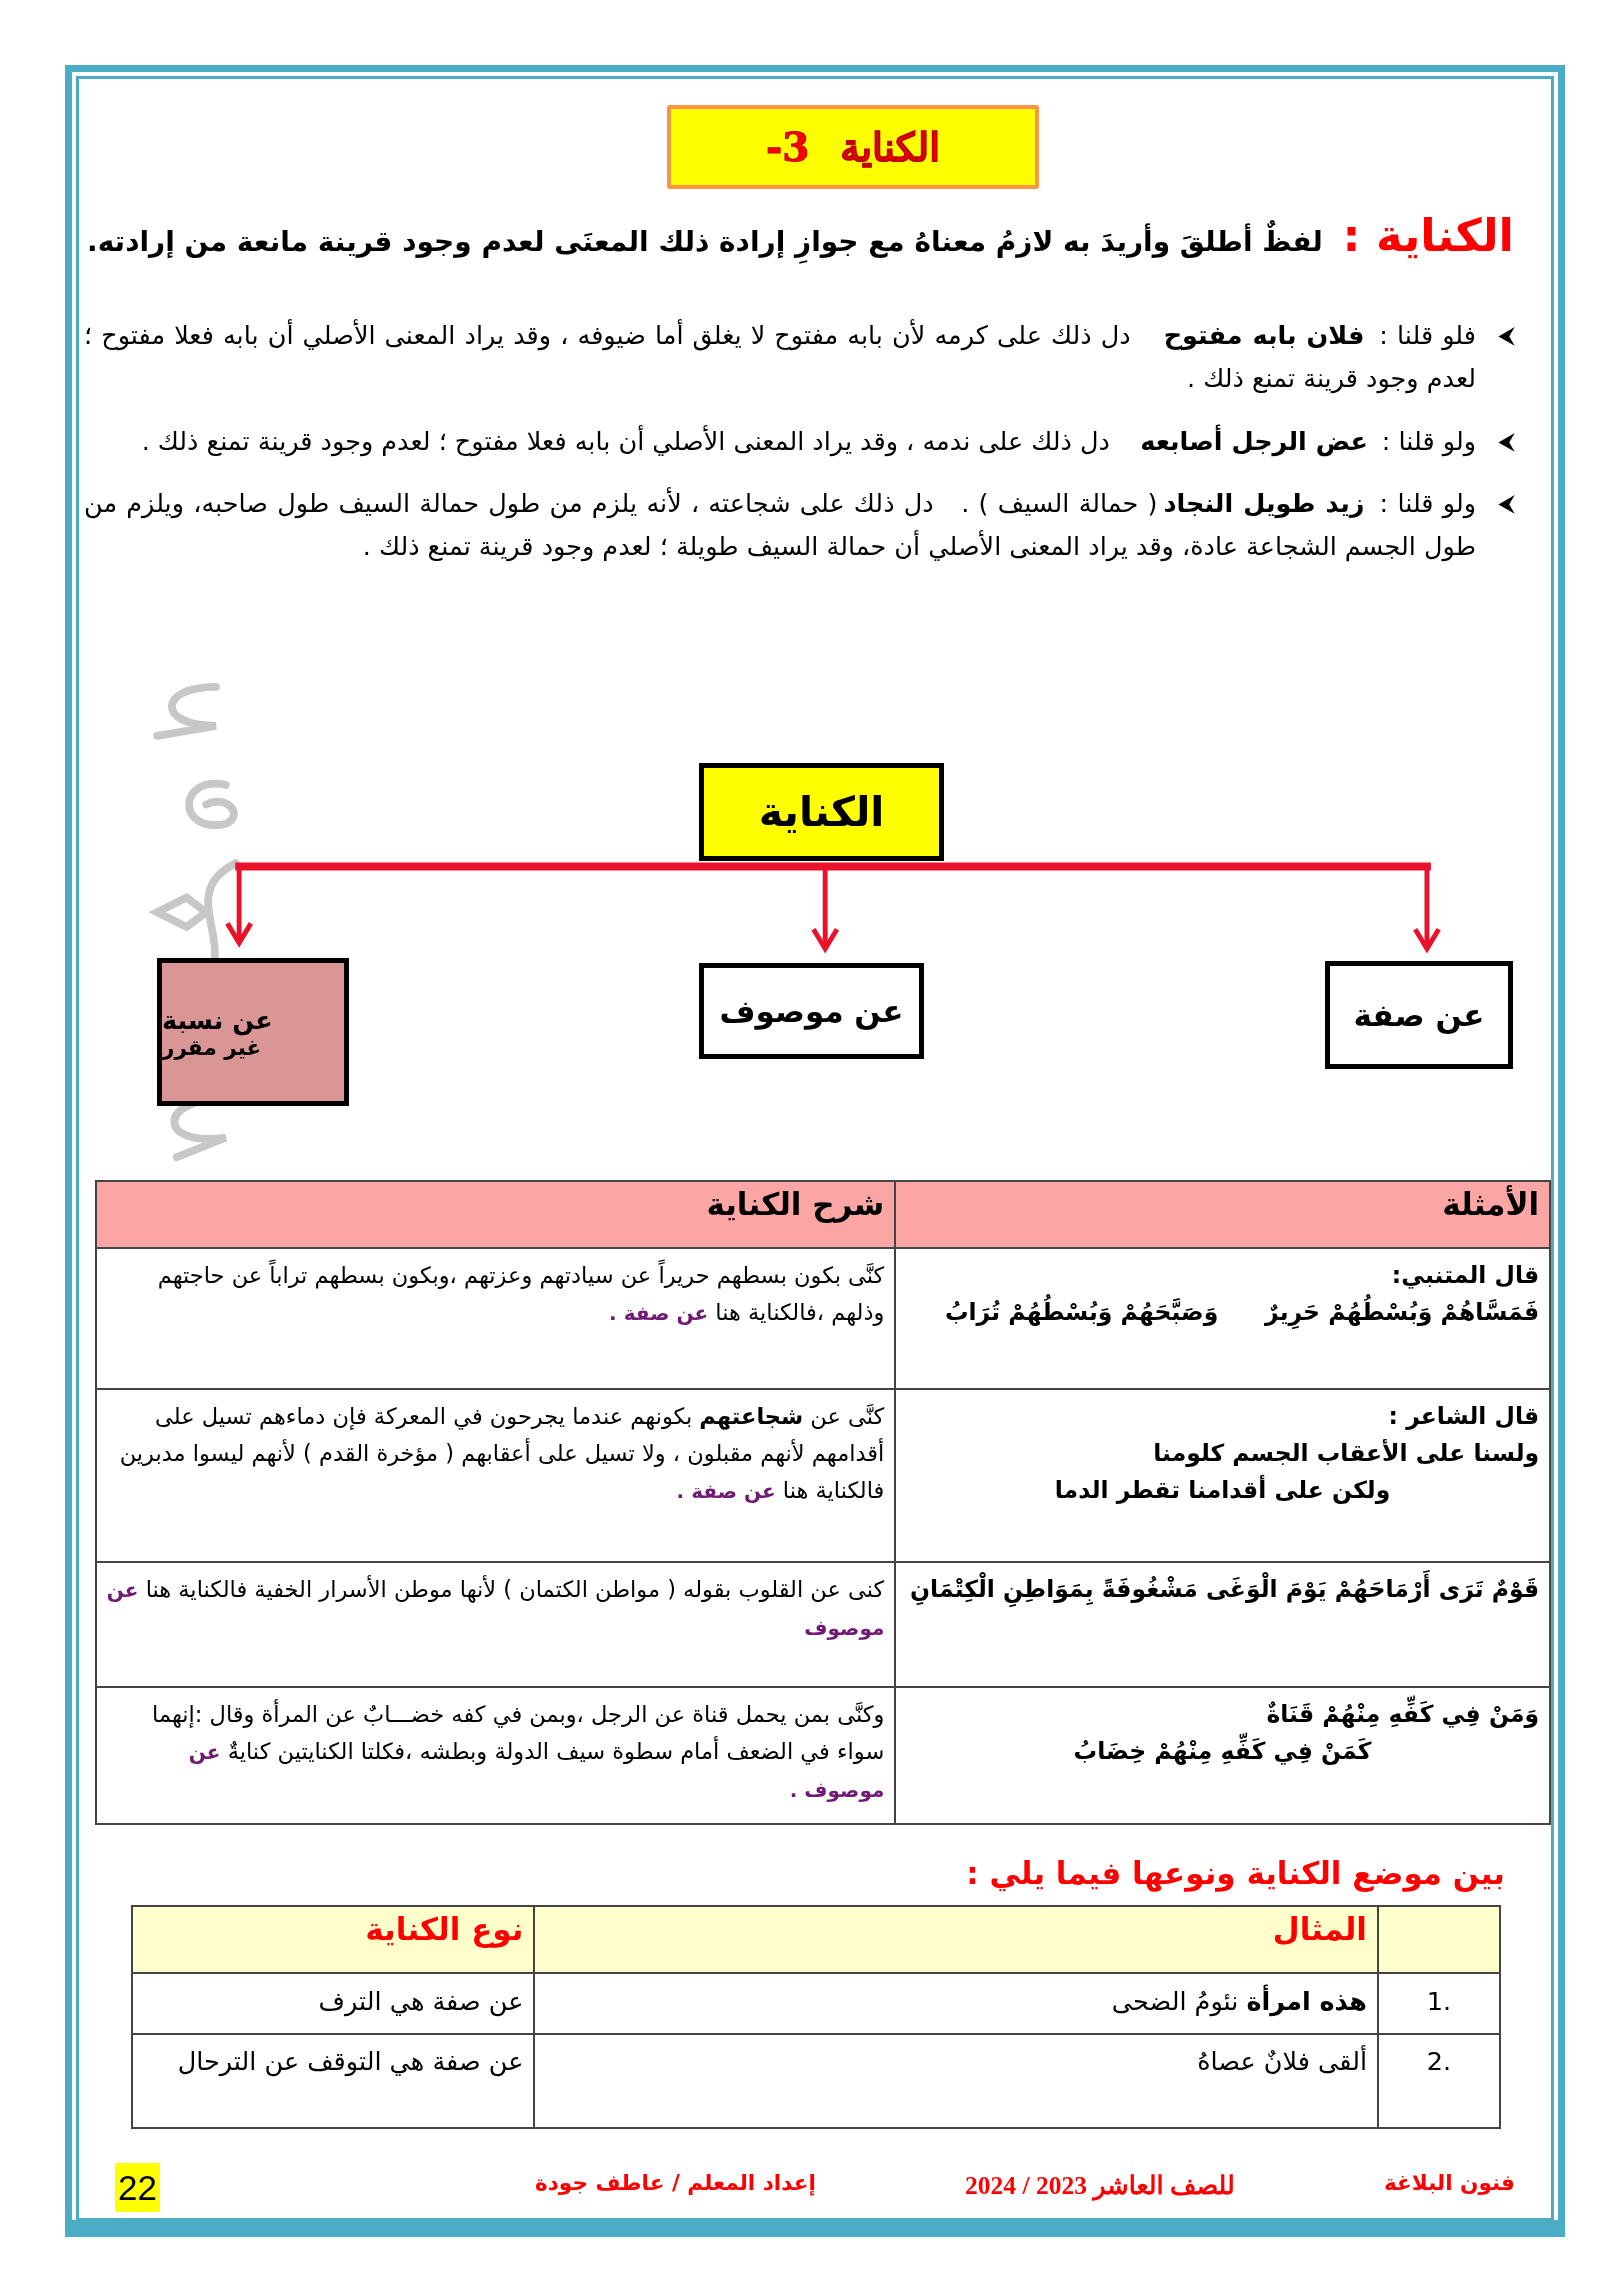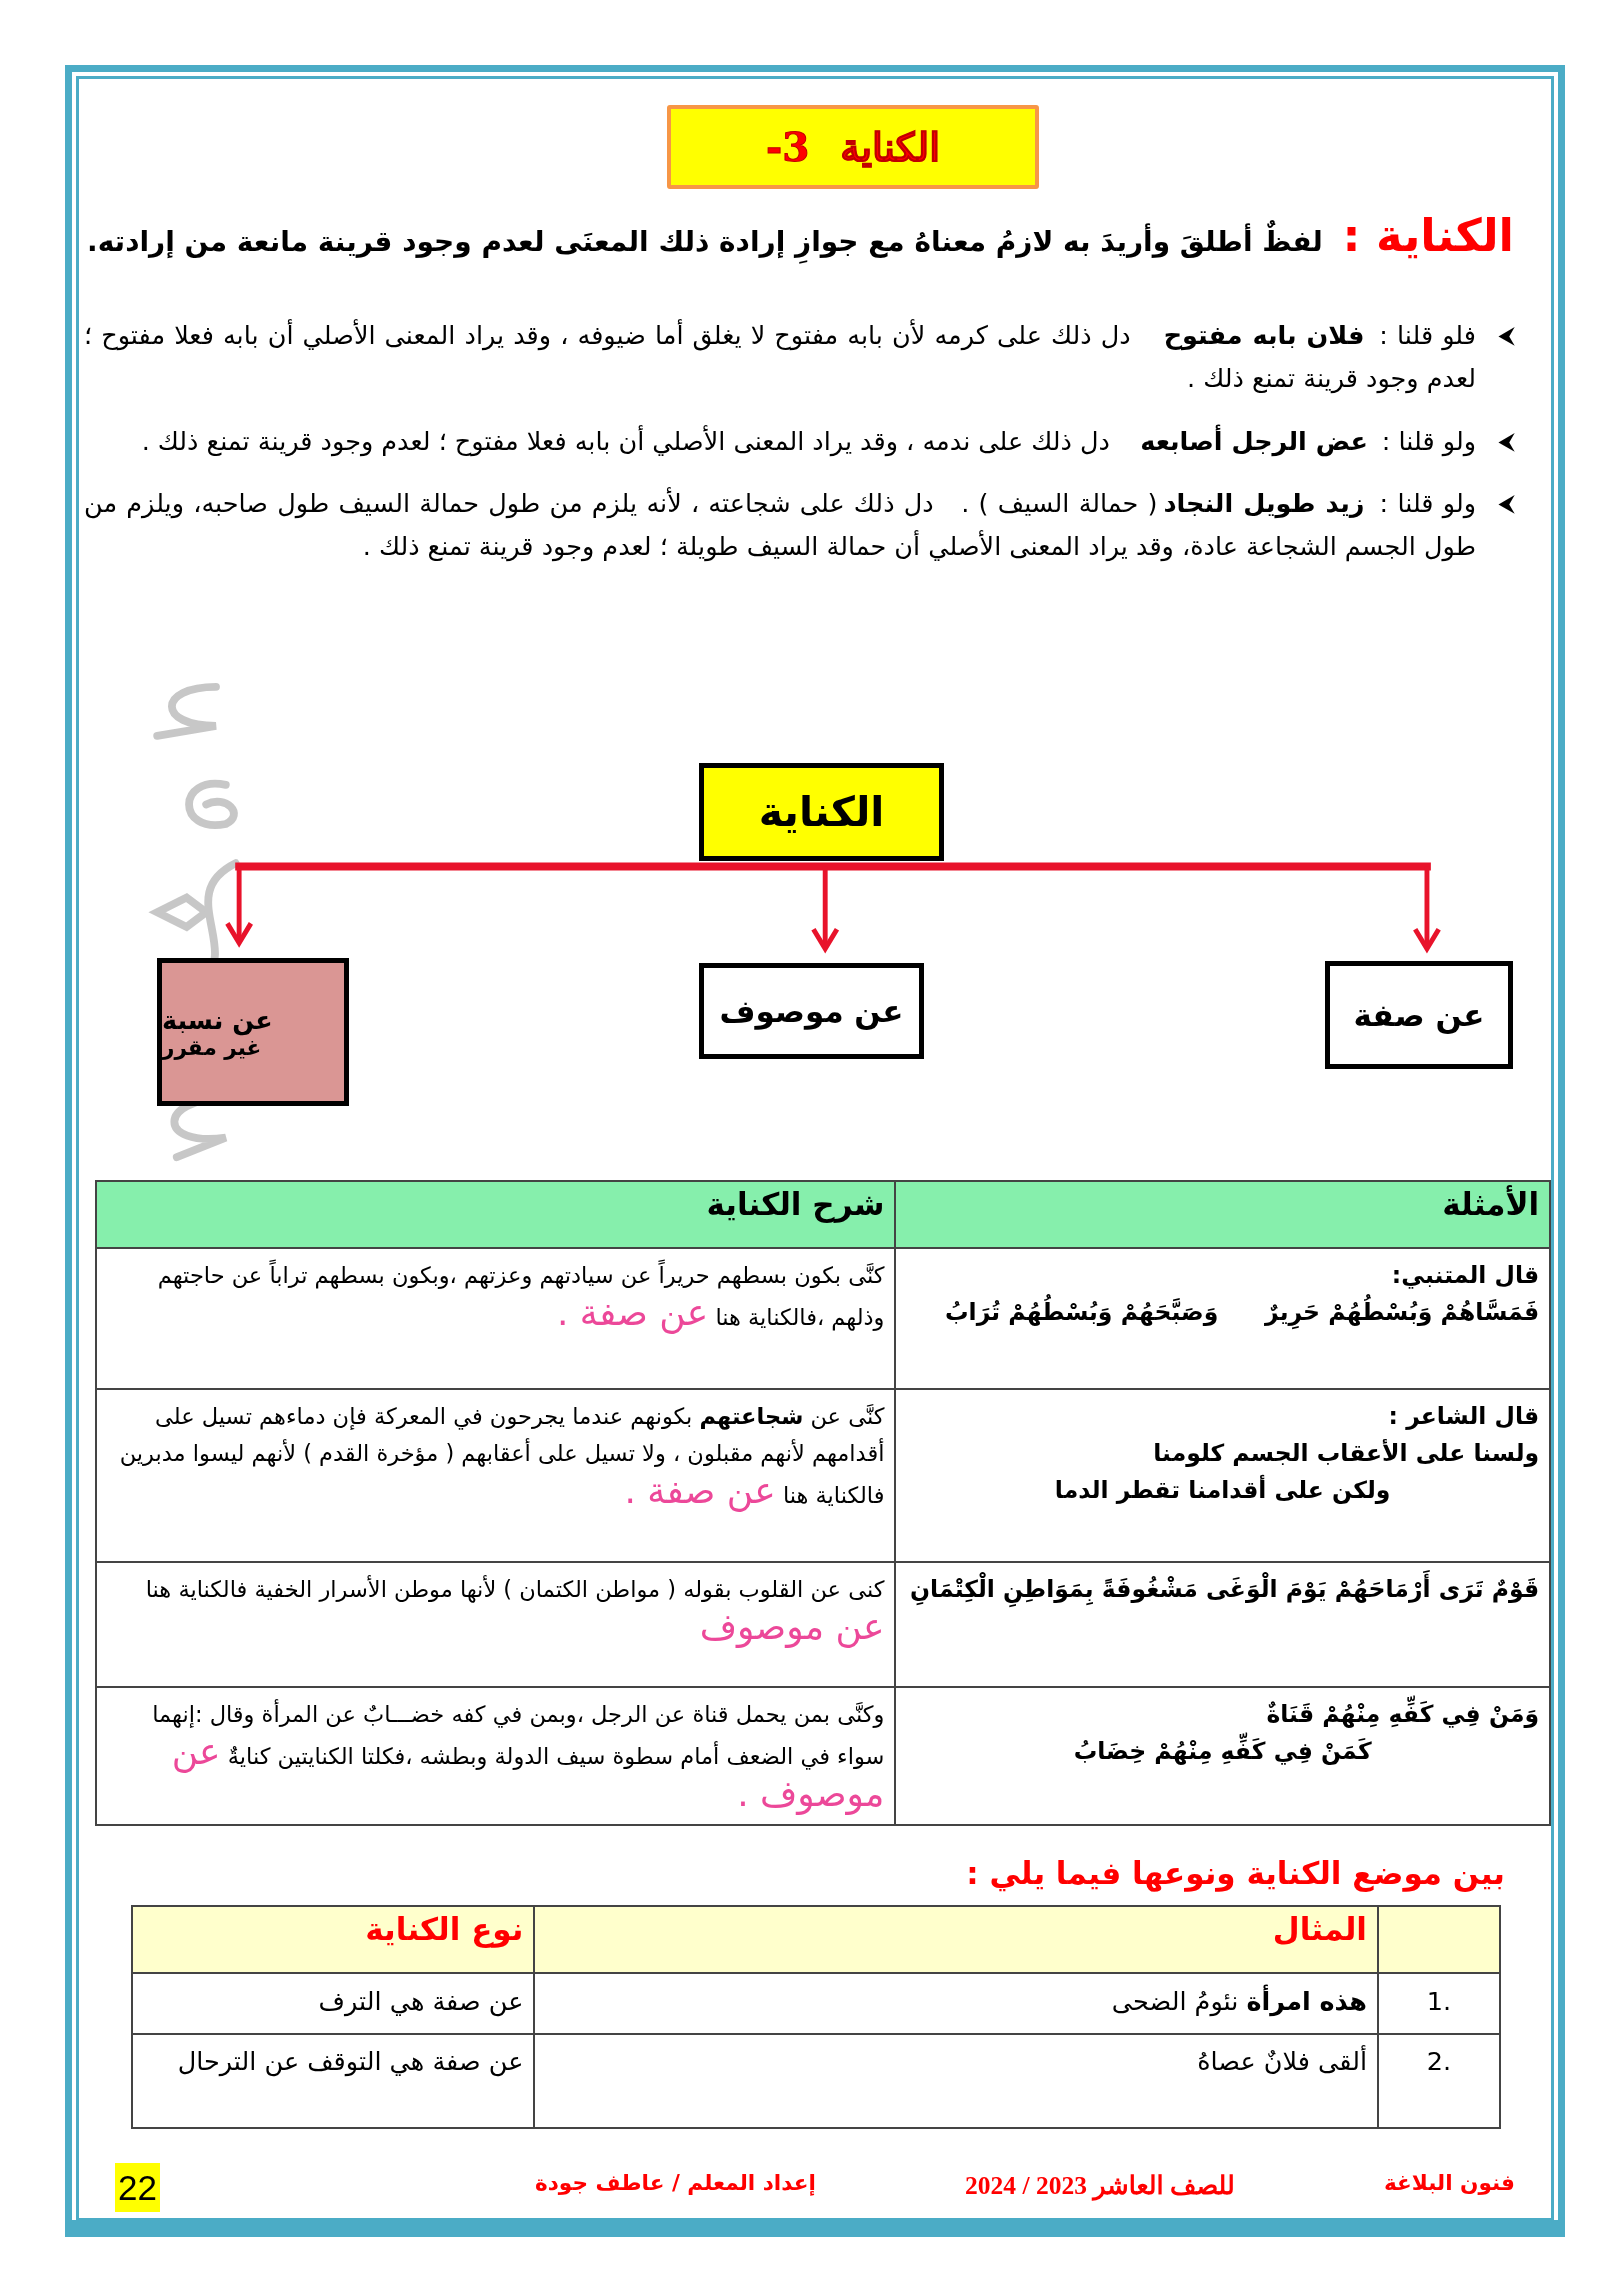--- a/index.html
+++ b/index.html
@@ -39,25 +39,25 @@
         font-weight: bold; font-size: 31px; background: #fff; }
   .box-sifa { left: 1325px; top: 961px; width: 188px; height: 108px; }
   .box-mawsuf { left: 699px; top: 963px; width: 225px; height: 96px; }
   .box-nisba { left: 157px; top: 958px; width: 192px; height: 148px; background: #da9694; font-size: 25.5px; align-items: flex-end; padding-right: 19.6px; }
   .box-nisba .sub { font-size: 21.6px; }
 
   
   .tbl { position: absolute; border-collapse: collapse; direction: rtl; }
   .tbl td, .tbl th { border: 2px solid #444; vertical-align: top; }
   .tbl-main { left: 95px; top: 1180px; width: 1456px; font-size: 22.5px; }
-  .tbl-main th { background: #86efac; font-size: 31px; font-weight: bold; height: 57px; text-align: right; padding: 3.9px 9.8px; }
+  .tbl-main th { background: #fca5a5; font-size: 31px; font-weight: bold; height: 57px; text-align: right; padding: 3.9px 9.8px; }
   .tbl-main td { padding: 7.8px 9.8px; line-height: 37px; }
   .tbl-main td.ex { width: 637px; font-weight: bold; font-size: 23.5px; }
   .tbl-main td.exp { width: 784px; }
-  .red-strong { color: #ec4899; font-weight: normal; font-size: 36px; }
+  .red-strong { color: #701a75; font-weight: bold; font-size: 20px; }
   .ex .verse { display: block; }
   .ex .verse.center { text-align: center; }
   .ex .verse-pair { display: flex; justify-content: space-between; padding-left: 39px; }
 
   .exercise-title { position: absolute; right: 116px; top: 1855px; font-size: 31px; font-weight: bold; color: #ff0000; }
 
   .tbl-ex { left: 131px; top: 1905px; width: 1370px; font-size: 25.5px; }
   .tbl-ex th { background: #ffffcc; font-size: 31px; color: #ff0000; font-weight: bold; height: 57px; text-align: right; padding: 3.9px 9.8px; }
   .tbl-ex td { padding: 5.9px 9.8px; line-height: 43px; height: 47px; }
   .tbl-ex .num { width: 98px; text-align: center; }

